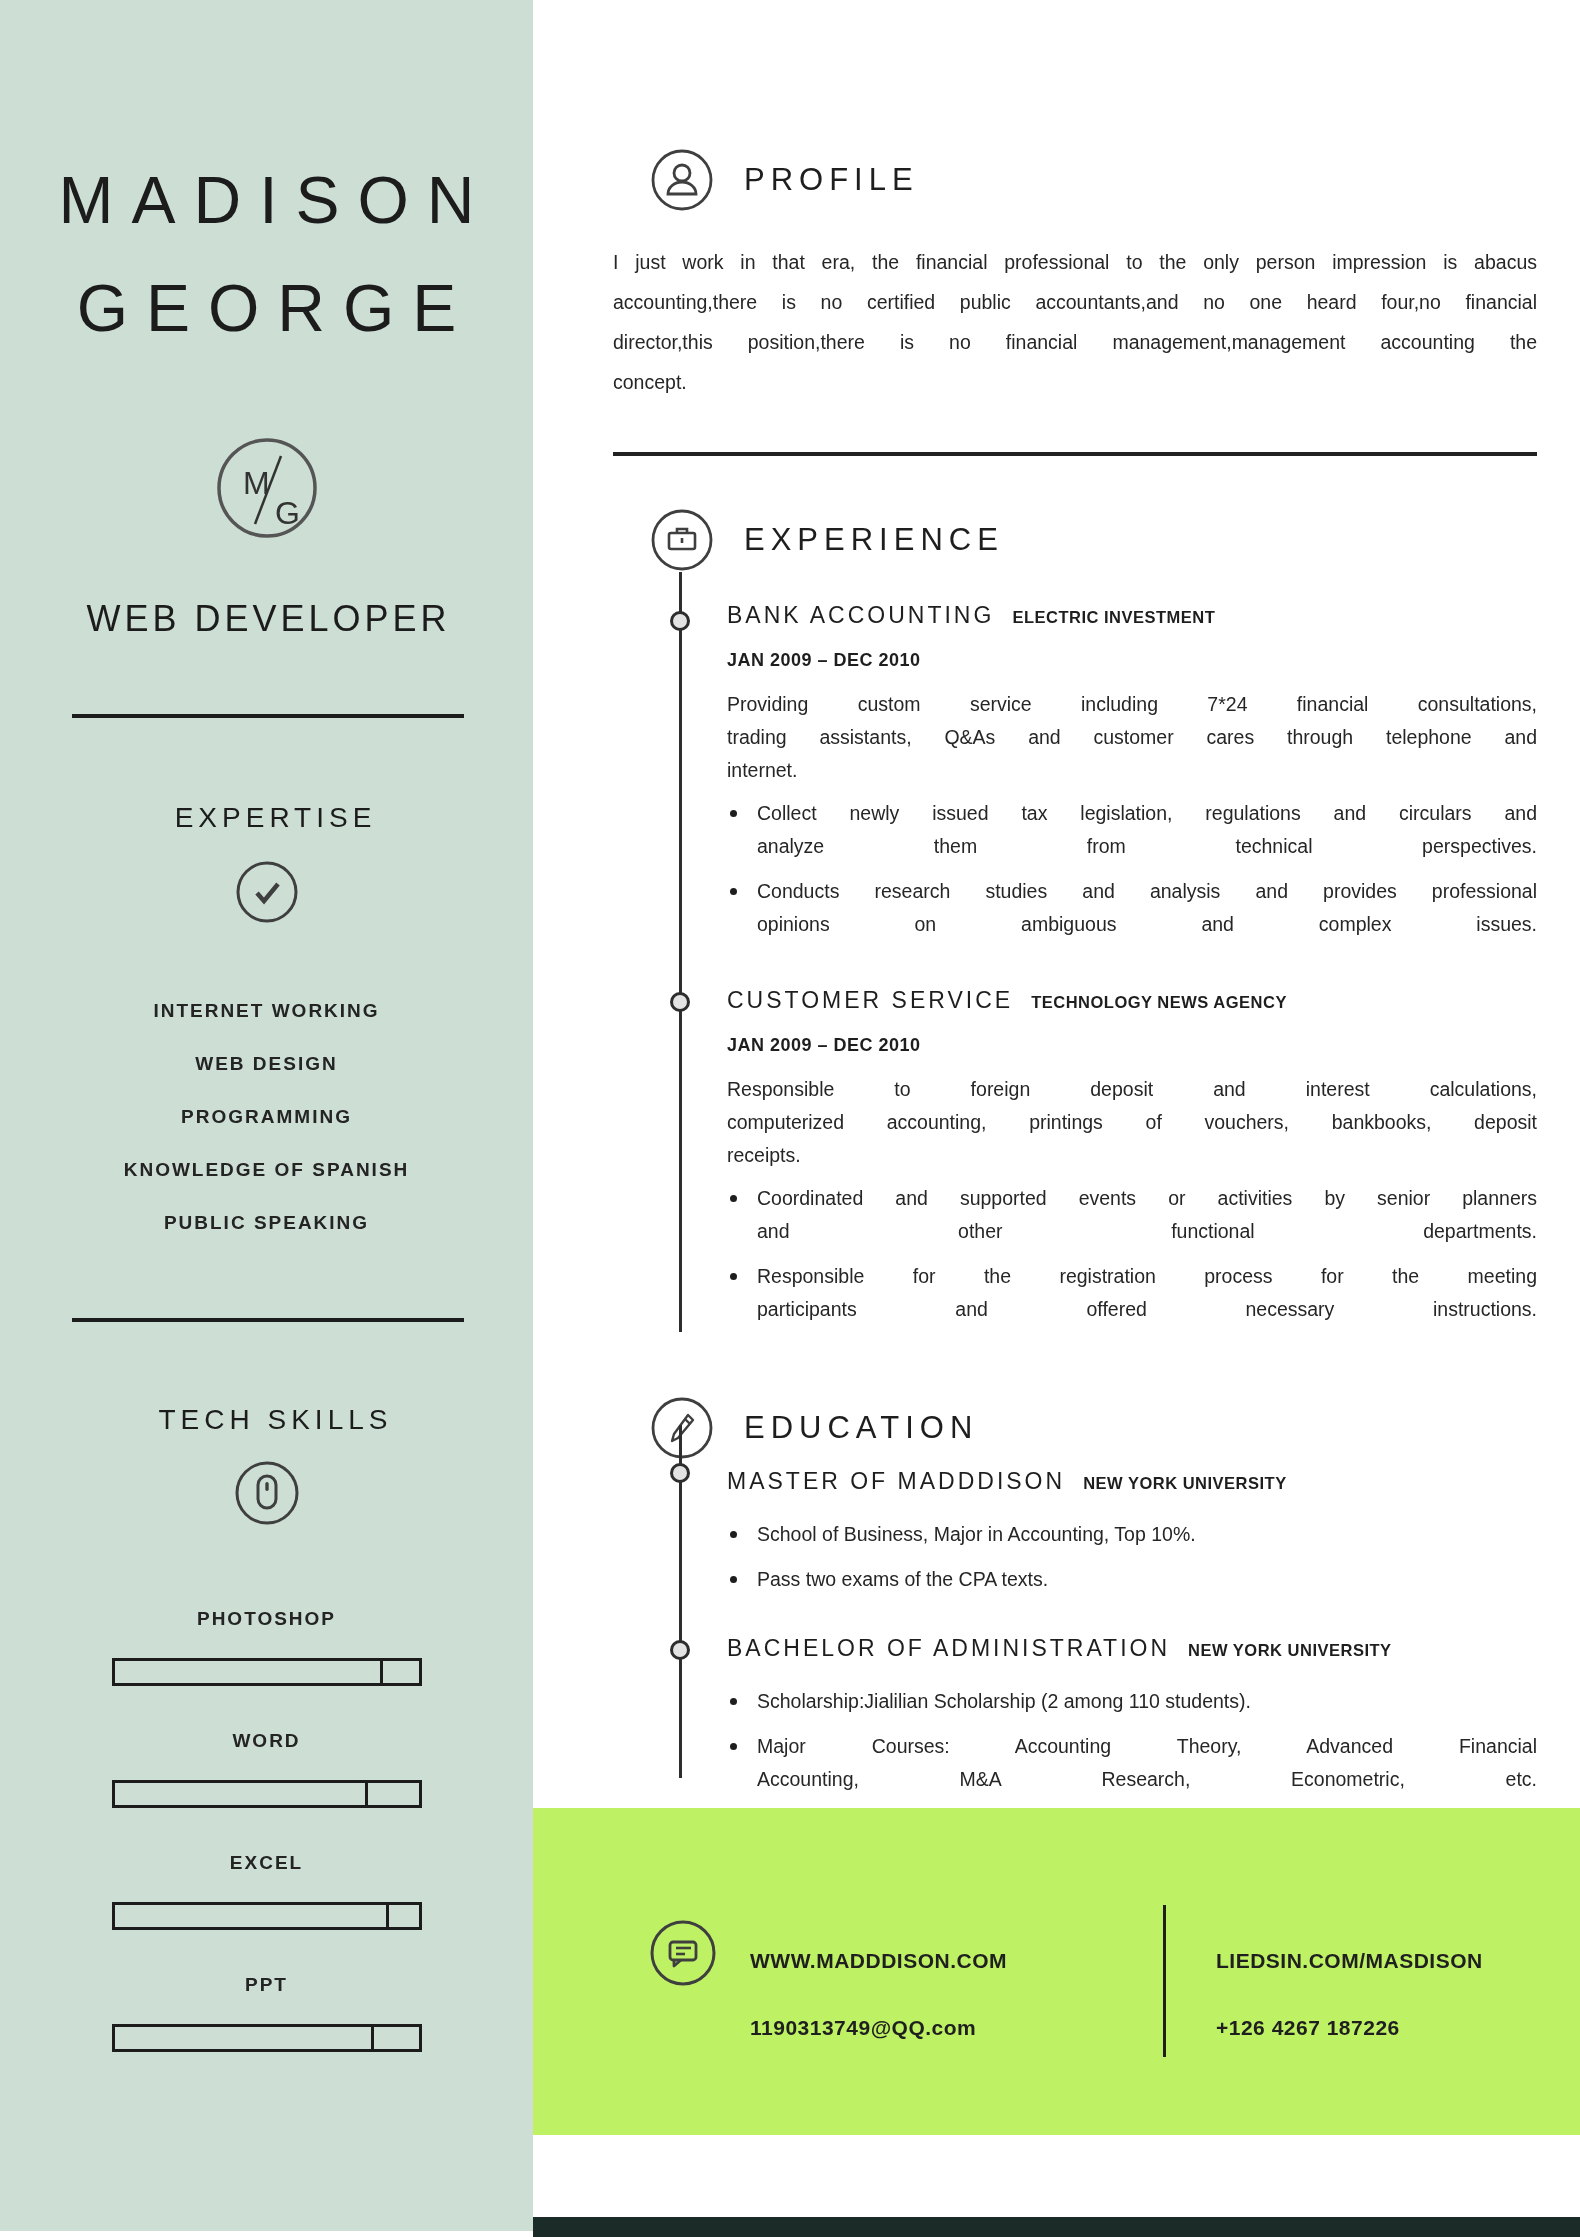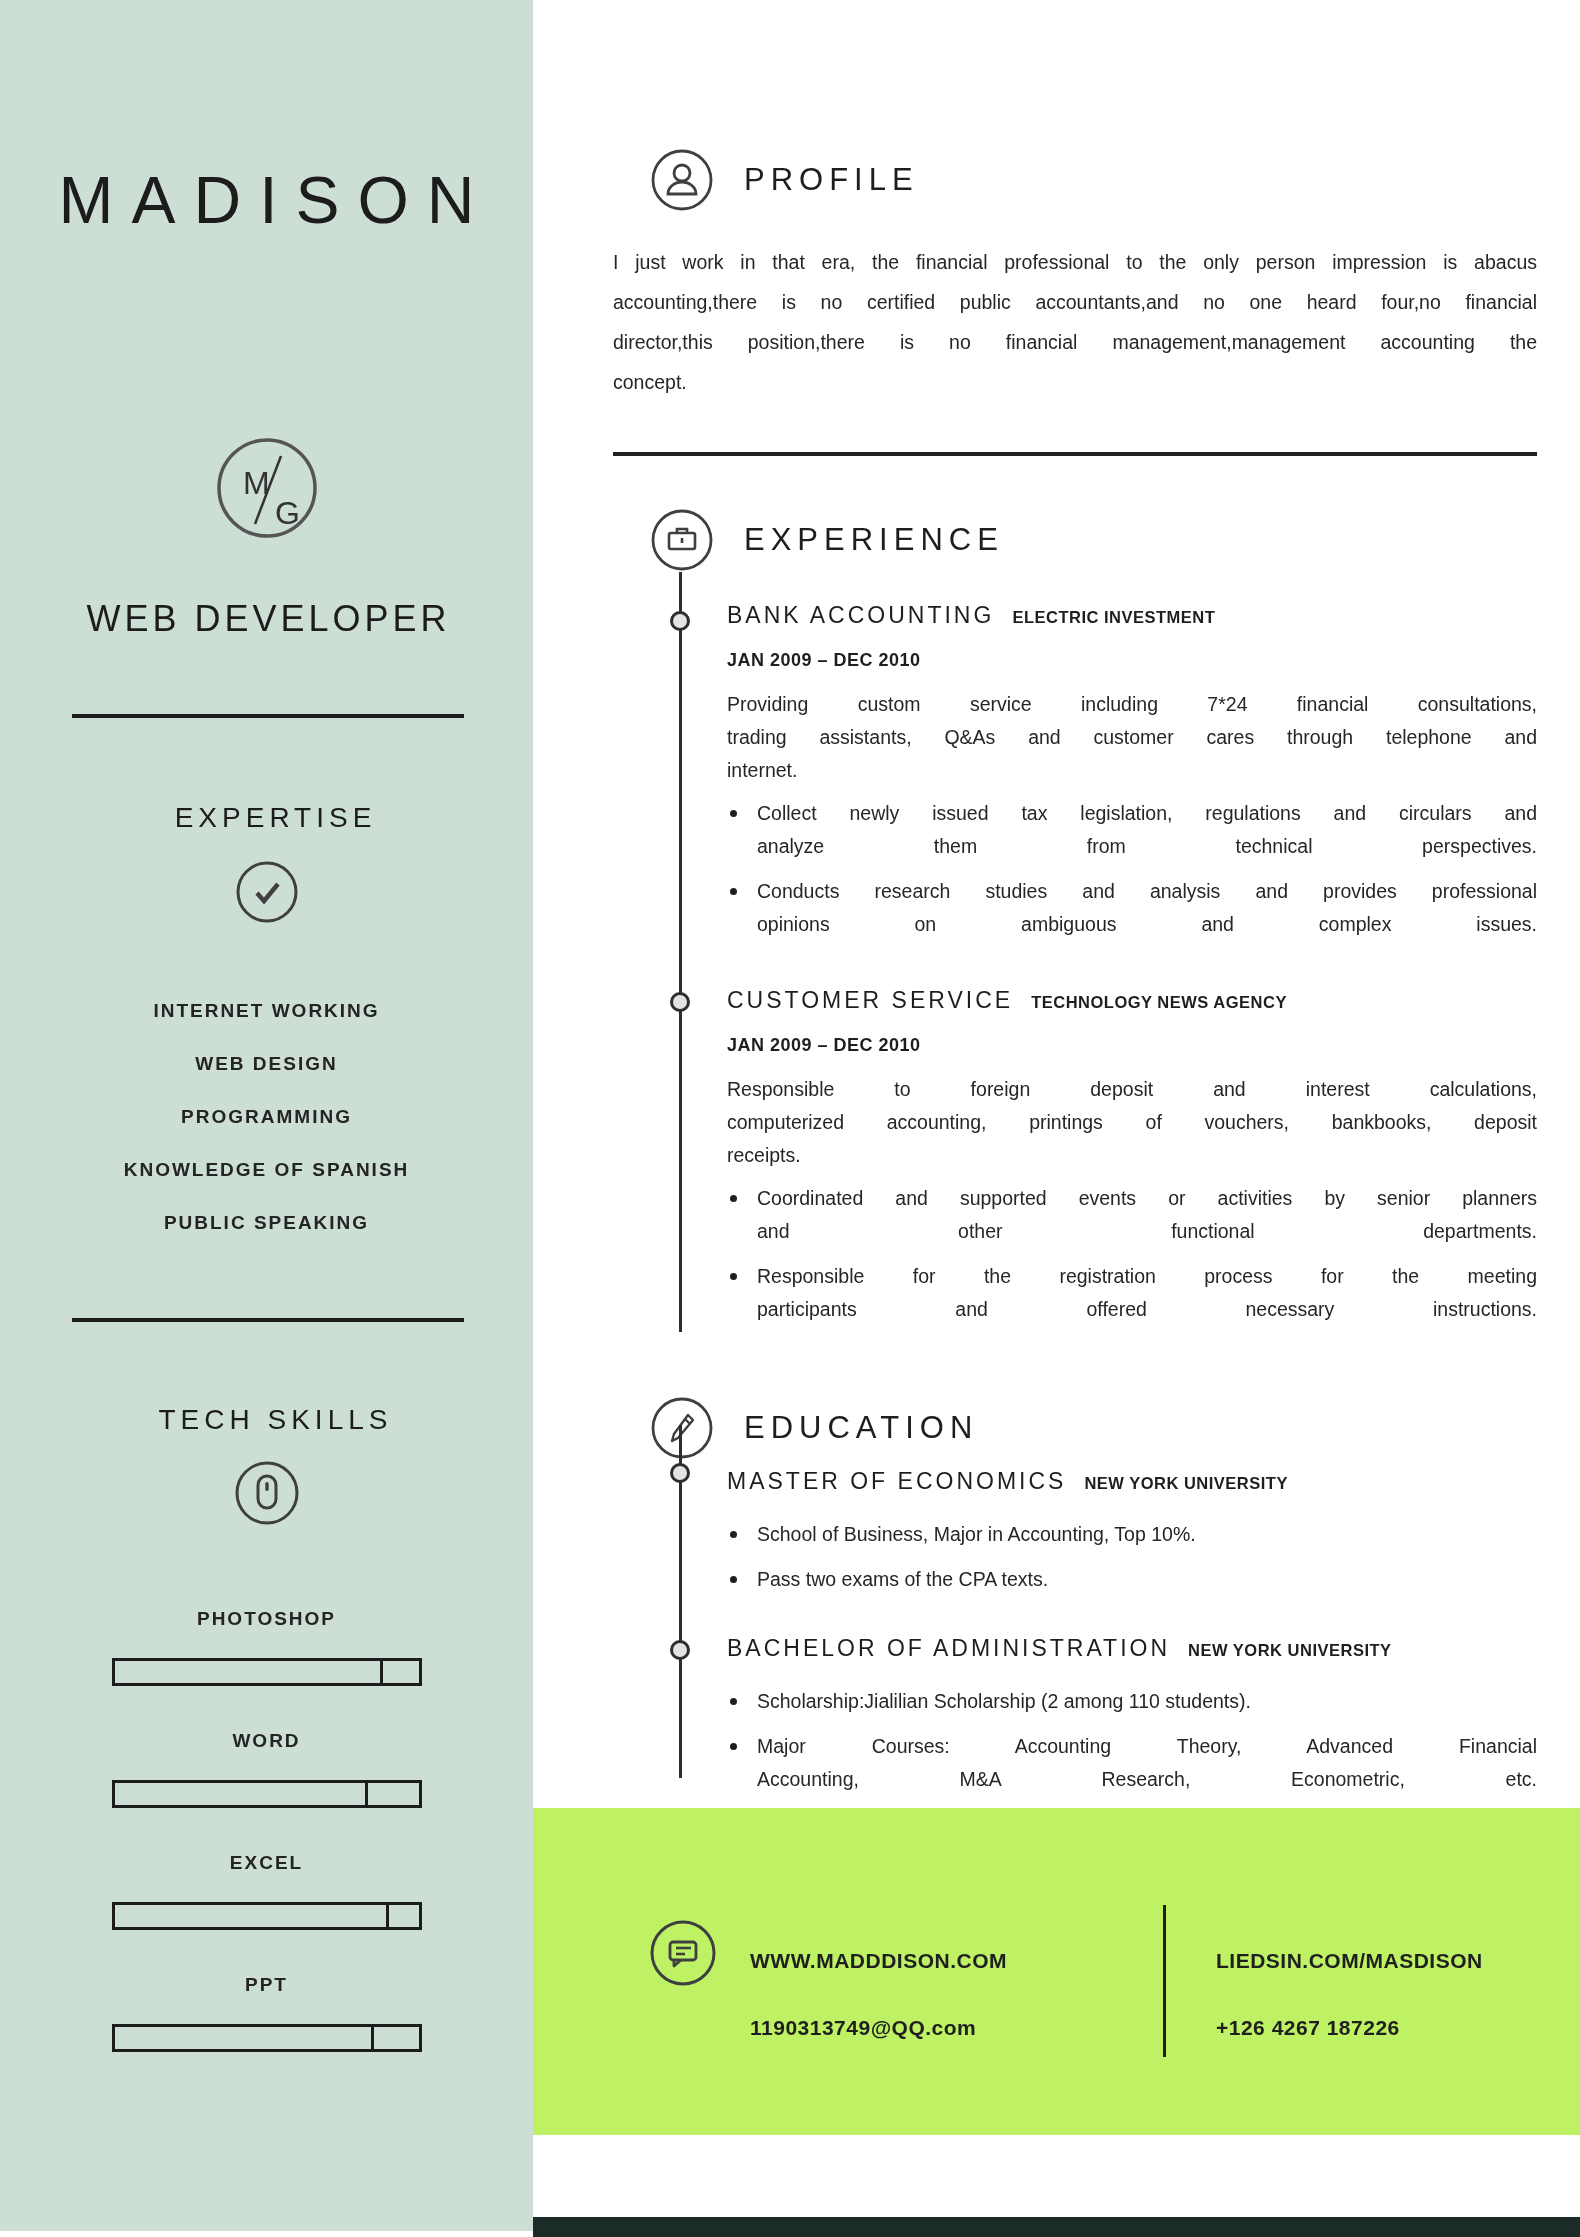--- a/index.html
+++ b/index.html
@@ -72,20 +72,21 @@
 
   svg { display:block; }
 </style>
 </head>
 <body>
 
 <div class="page">
 
   <div class="sidebar">
     <div class="name-line name-1">MADISON</div>
+    <div class="name-line name-2">GEORGE</div>
 
     <div class="monogram">
       <svg width="104" height="104" viewBox="0 0 104 104">
         <circle cx="52" cy="52" r="48" fill="none" stroke="#555" stroke-width="3.5"></circle>
         <line x1="66" y1="20" x2="40" y2="88" stroke="#333" stroke-width="2.5"></line>
         <text x="28" y="58" font-family="Liberation Sans, sans-serif" font-size="32" fill="#333">M</text>
         <text x="60" y="88" font-family="Liberation Sans, sans-serif" font-size="32" fill="#333">G</text>
       </svg>
     </div>
 
@@ -234,21 +235,21 @@
       </span>
       <span class="section-title">EDUCATION</span>
     </div>
 
     <div class="timeline tl-edu"></div>
     <div class="node nd-3"></div>
     <div class="node nd-4"></div>
 
     <div class="entry e-deg1">
       <div class="entry-title-row">
-        <span class="entry-title">MASTER OF ECONOMICS</span>
+        <span class="entry-title">MASTER OF MADDDISON</span>
         <span class="entry-org">NEW YORK UNIVERSITY</span>
       </div>
       <div class="bullet b-mt3">
         <span class="bullet-dot"></span>
         <span class="bullet-text">School of Business, Major in Accounting, Top 10%.</span>
       </div>
       <div class="bullet b-mt2">
         <span class="bullet-dot"></span>
         <span class="bullet-text">Pass two exams of the CPA texts.</span>
       </div>

